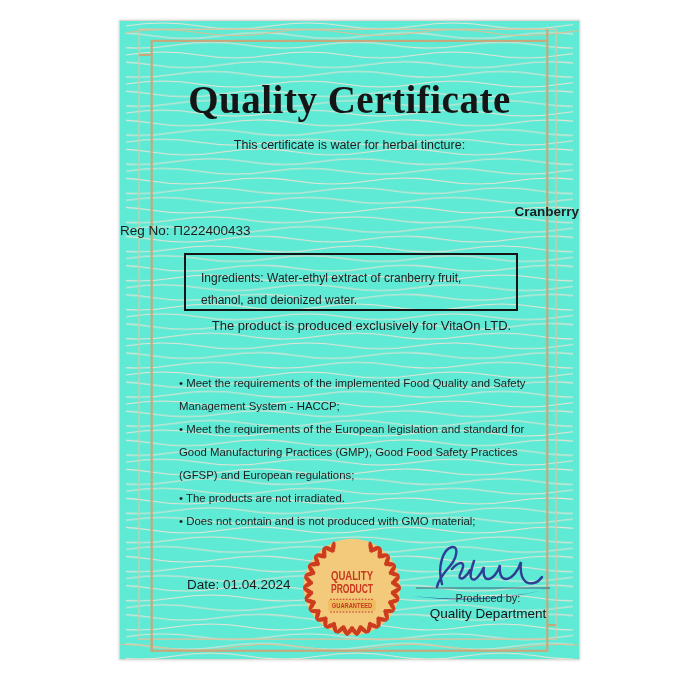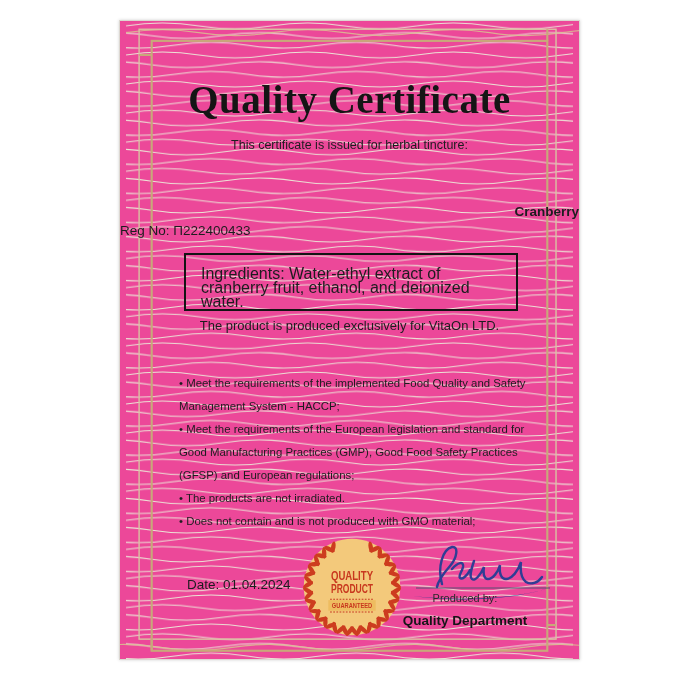--- a/index.html
+++ b/index.html
@@ -3,50 +3,50 @@
 <meta charset="utf-8">
 <style>
   html,body{margin:0;padding:0;}
   body{
     width:700px;height:700px;background:#ffffff;position:relative;
     font-family:"Liberation Sans", sans-serif;color:#1d1d1f;
     overflow:hidden;
   }
   .certificate{
     position:absolute;left:119px;top:20px;width:461px;height:640px;
-    background:#ec4899;border:1px solid #dcd8d1;box-sizing:border-box;
+    background:#5eead4;border:1px solid #dcd8d1;box-sizing:border-box;
     box-shadow:0 0 3px rgba(0,0,0,.18);
   }
   .deco{position:absolute;left:0;top:0;width:100%;height:100%;pointer-events:none;}
   .content{position:absolute;left:0;top:0;width:100%;height:100%;}
   .title{
     position:absolute;top:56px;left:0;width:100%;text-align:center;
     font-family:"Liberation Serif", serif;font-weight:bold;font-size:39px;
     color:#151515;letter-spacing:.5px;
   }
   .subtitle{position:absolute;top:117px;left:0;width:100%;text-align:center;font-size:12.5px;}
   .product-name{position:absolute;top:183px;left:0;width:100%;text-align:right;font-size:13.5px;font-weight:bold;}
   .reg-no{position:absolute;top:202px;left:0;width:100%;text-align:left;font-size:13.5px;}
   .ingredients-box{
     position:absolute;left:64px;top:232px;width:334px;height:58px;box-sizing:border-box;
     border:2.5px solid #141414;padding:12px 14px 0 15px;
-    font-size:16px;line-height:14px;text-align:left;background:transparent;
+    font-size:12px;line-height:22px;text-align:left;background:transparent;
   }
-  .exclusive-line{position:absolute;top:297px;left:0;width:100%;text-align:center;font-size:13px;}
+  .exclusive-line{position:absolute;top:297px;left:12px;width:100%;text-align:center;font-size:13px;}
   .requirements{
     position:absolute;left:59px;top:351px;width:352px;
     font-size:11.4px;line-height:23px;text-align:left;
   }
   .req-item{margin:0;}
   .date-line{position:absolute;left:67px;top:556px;font-size:13.5px;font-weight:400;}
   .badge-wrap{position:absolute;left:175px;top:508px;width:114px;height:116px;}
   .sig-wrap{position:absolute;left:288px;top:520px;width:150px;height:60px;}
-  .producer{position:absolute;left:245px;top:571px;width:200px;text-align:center;}
+  .producer{position:absolute;left:268px;top:571px;width:200px;text-align:center;}
   .produced-by{font-size:11px;color:#2a2a2c;}
-  .dept{font-size:13.5px;font-weight:bold;margin-top:9px;color:#161618;}
+  .dept{font-size:13.5px;font-weight:normal;margin-top:2px;color:#161618;}
 </style>
 </head>
 <body>
 
 <div class="certificate">
 
   <svg class="deco" width="461" height="658" viewBox="0 0 461 658" xmlns="http://www.w3.org/2000/svg">
     <defs>
       <pattern id="wv" width="150" height="30" patternUnits="userSpaceOnUse">
         <path d="M0 5 Q 37.5 -1 75 5 T 150 5" fill="none" stroke="#ece3d6" stroke-width="1.1"></path>
@@ -64,21 +64,21 @@
       <rect x="26.5" y="20.5" width="408" height="629" fill="none" stroke="#c8a87a" stroke-width="2.2"></rect>
       <path d="M13.5 35 H26.5" fill="none" stroke="#c8a87a" stroke-width="2.2"></path>
       <path d="M434.5 8.5 V20.5" fill="none" stroke="#c8a87a" stroke-width="2.2"></path>
       <path d="M434.5 623 H443.5" fill="none" stroke="#c8a87a" stroke-width="2.2"></path>
       <path d="M26.5 637.5 V649.5" fill="none" stroke="#c8a87a" stroke-width="2.2"></path>
     </g>
   </svg>
 
   <div class="content">
     <div class="title">Quality Certificate</div>
-    <div class="subtitle">This certificate is issued for herbal tincture:</div>
+    <div class="subtitle">This certificate is water for herbal tincture:</div>
 
     <div class="product-name">Cranberry</div>
     <div class="reg-no">Reg No: П222400433</div>
 
     <div class="ingredients-box">
       <span>Ingredients: Water-ethyl extract of cranberry fruit, ethanol, and deionized water.</span>
     </div>
 
     <div class="exclusive-line">The product is produced exclusively for VitaOn LTD.</div>
 

